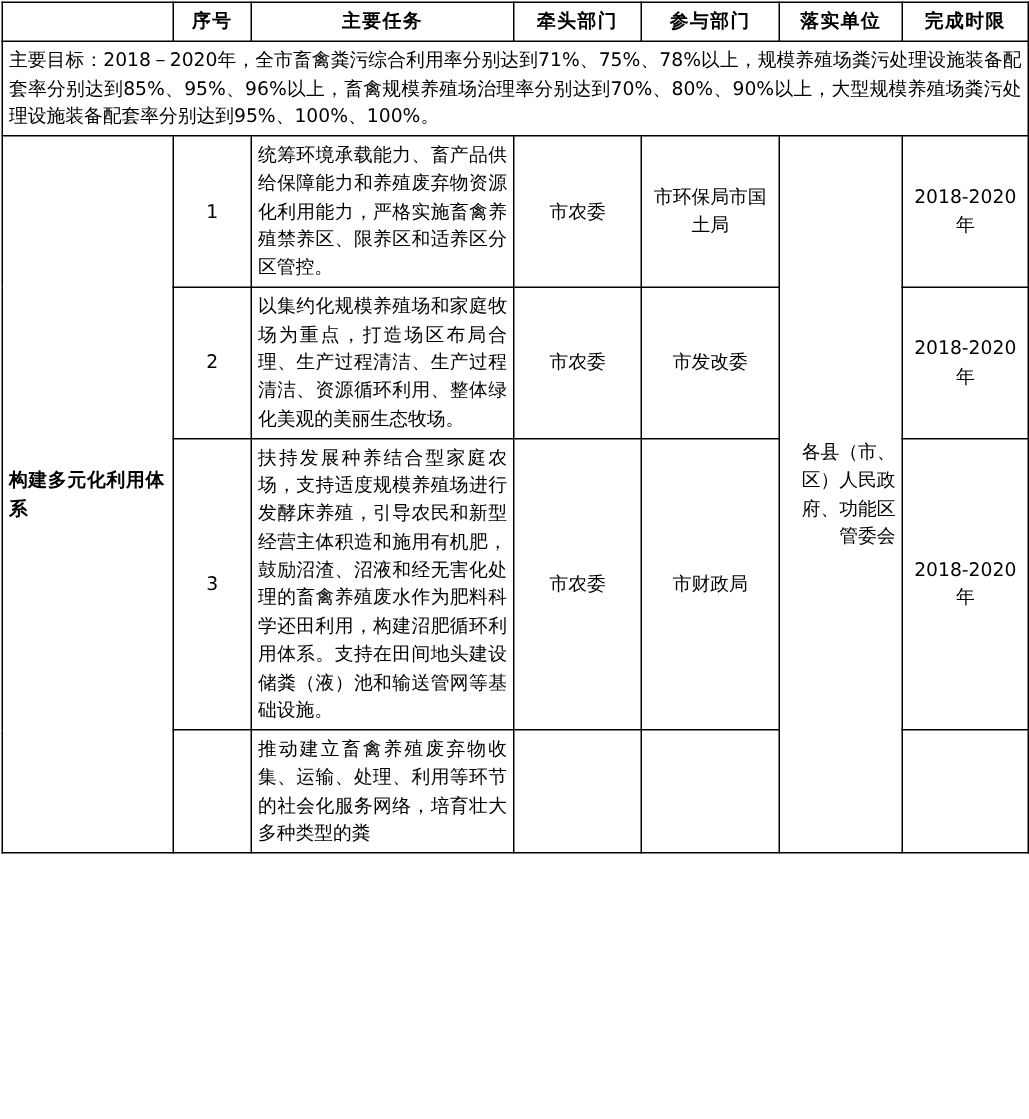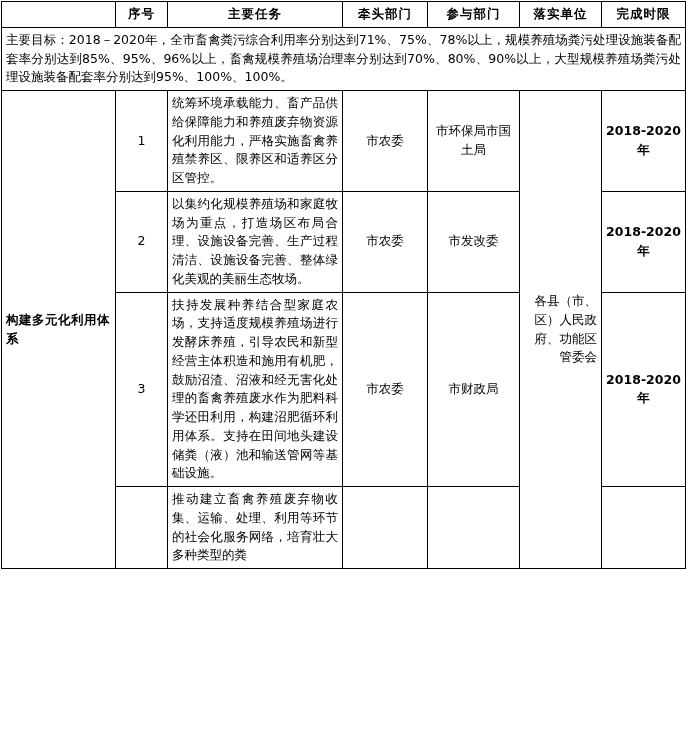--- a/index.html
+++ b/index.html
@@ -74,21 +74,20 @@
   }
   td.unit {
     text-align: right;
     font-size: 12.5px;
     line-height: 1.62;
     padding: 2px 10px;
   }
   td.deadline {
     text-align: center;
     font-size: 12.5px;
-    font-weight: bold;
   }
   .col-cat { width: 114px; }
   .col-num { width: 52px; }
   .col-task { width: 175px; }
   .col-lead { width: 85px; }
   .col-join { width: 92px; }
   .col-unit { width: 82px; }
   .col-deadline { width: 84px; }
 </style>
 </head>
@@ -122,21 +121,21 @@
         <td class="cat" rowspan="4">构建多元化利用体系</td>
         <td class="num">1</td>
         <td class="task">统筹环境承载能力、畜产品供给保障能力和养殖废弃物资源化利用能力，严格实施畜禽养殖禁养区、限养区和适养区分区管控。</td>
         <td class="dept">市农委</td>
         <td class="dept">市环保局市国土局</td>
         <td class="unit" rowspan="4">各县（市、区）人民政府、功能区管委会</td>
         <td class="deadline">2018-2020年</td>
       </tr>
       <tr>
         <td class="num">2</td>
-        <td class="task">以集约化规模养殖场和家庭牧场为重点，打造场区布局合理、设施设备完善、生产过程清洁、设施设备完善、整体绿化美观的美丽生态牧场。</td>
+        <td class="task">以集约化规模养殖场和家庭牧场为重点，打造场区布局合理、生产过程清洁、生产过程清洁、资源循环利用、整体绿化美观的美丽生态牧场。</td>
         <td class="dept">市农委</td>
         <td class="dept">市发改委</td>
         <td class="deadline">2018-2020年</td>
       </tr>
       <tr>
         <td class="num">3</td>
         <td class="task">扶持发展种养结合型家庭农场，支持适度规模养殖场进行发酵床养殖，引导农民和新型经营主体积造和施用有机肥，鼓励沼渣、沼液和经无害化处理的畜禽养殖废水作为肥料科学还田利用，构建沼肥循环利用体系。支持在田间地头建设储粪（液）池和输送管网等基础设施。</td>
         <td class="dept">市农委</td>
         <td class="dept">市财政局</td>
         <td class="deadline">2018-2020年</td>

